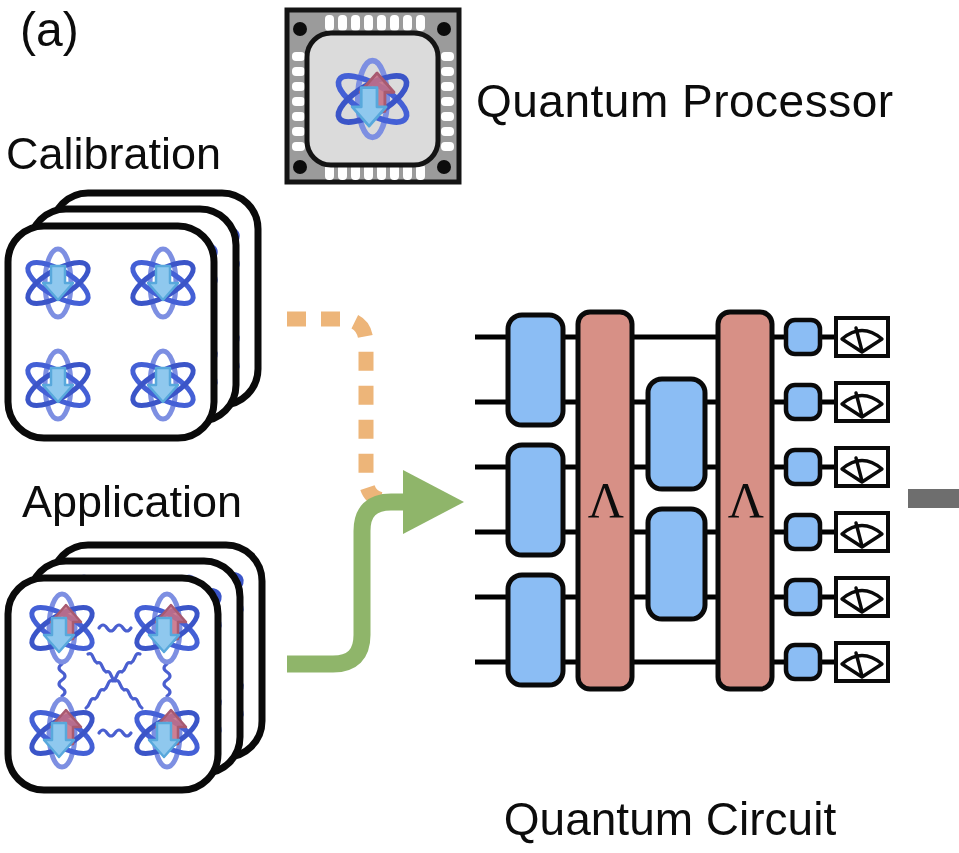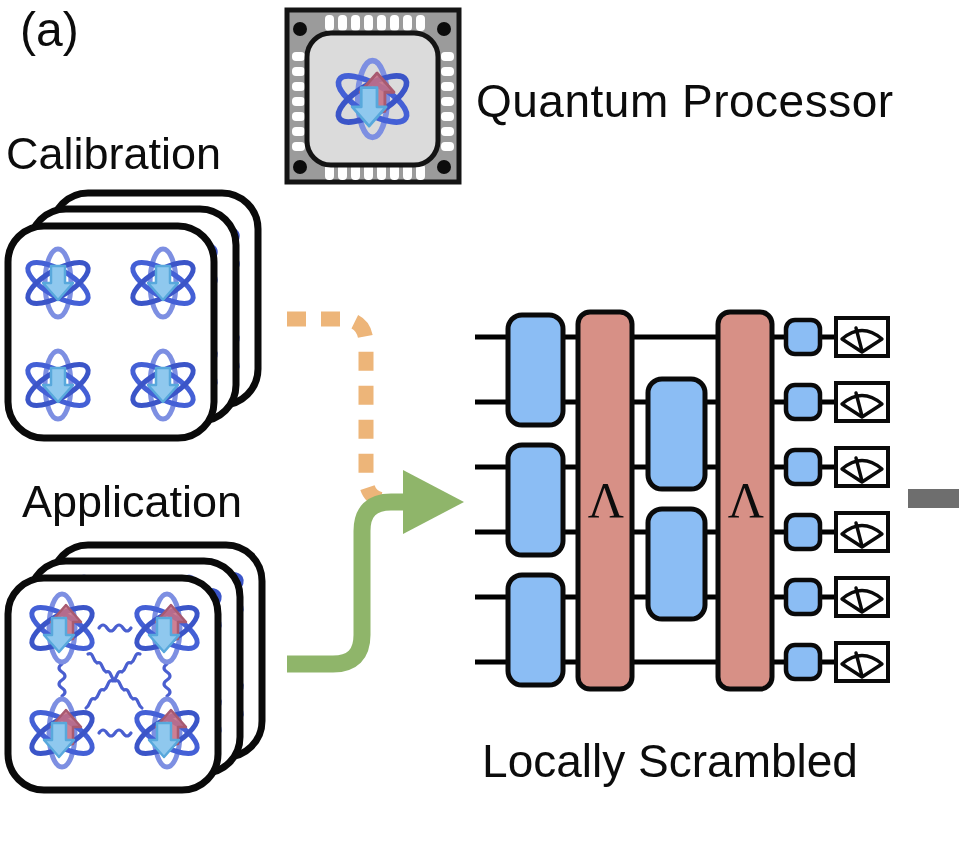--- a/index.html
+++ b/index.html
@@ -212,15 +212,15 @@
 
   <rect x="908" y="489" width="51" height="19" fill="#6E6E6E"></rect>
 </svg>
 
 <div class="lbl panel-lbl">(a)</div>
 <div class="lbl calib-lbl">Calibration</div>
 <div class="lbl proc-lbl">Quantum Processor</div>
 <div class="lbl app-lbl">Application</div>
 <div class="lambda lam1">Λ</div>
 <div class="lambda lam2">Λ</div>
-<div class="lbl cap1">Locally Scrambled</div>
+<div class="lbl cap2">Quantum Circuit</div>
 
 </div>
 
 </body></html>

